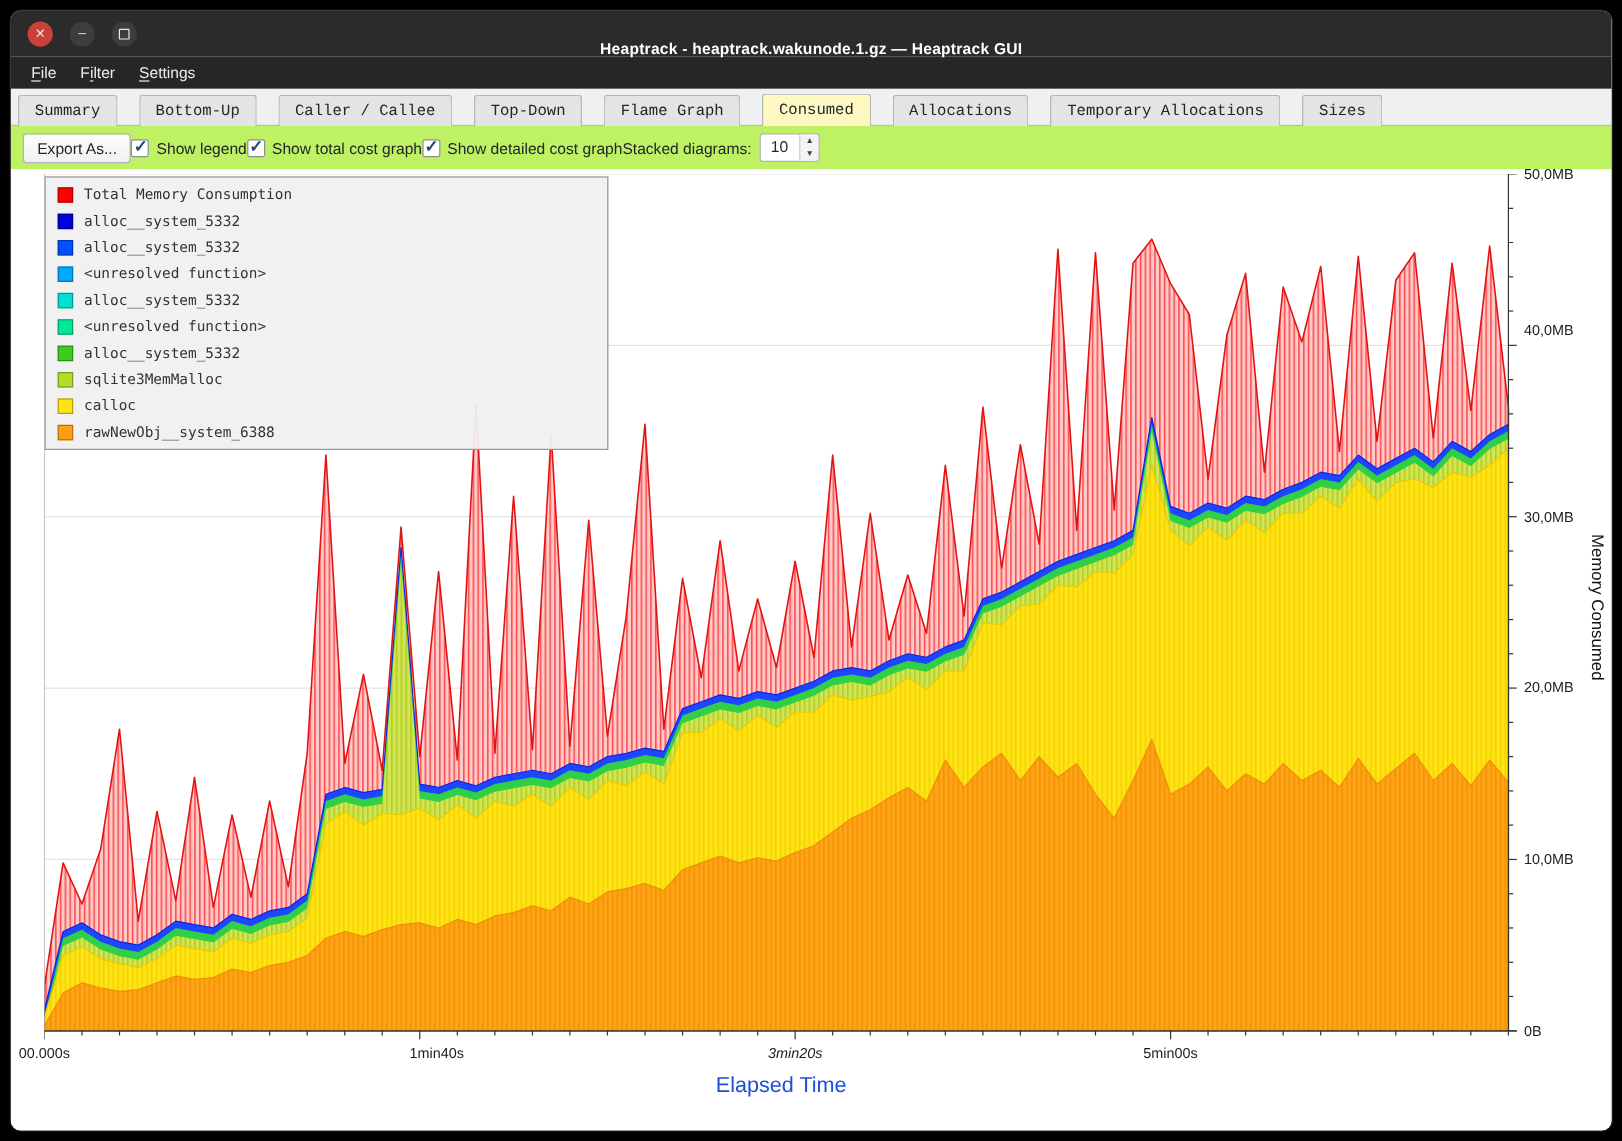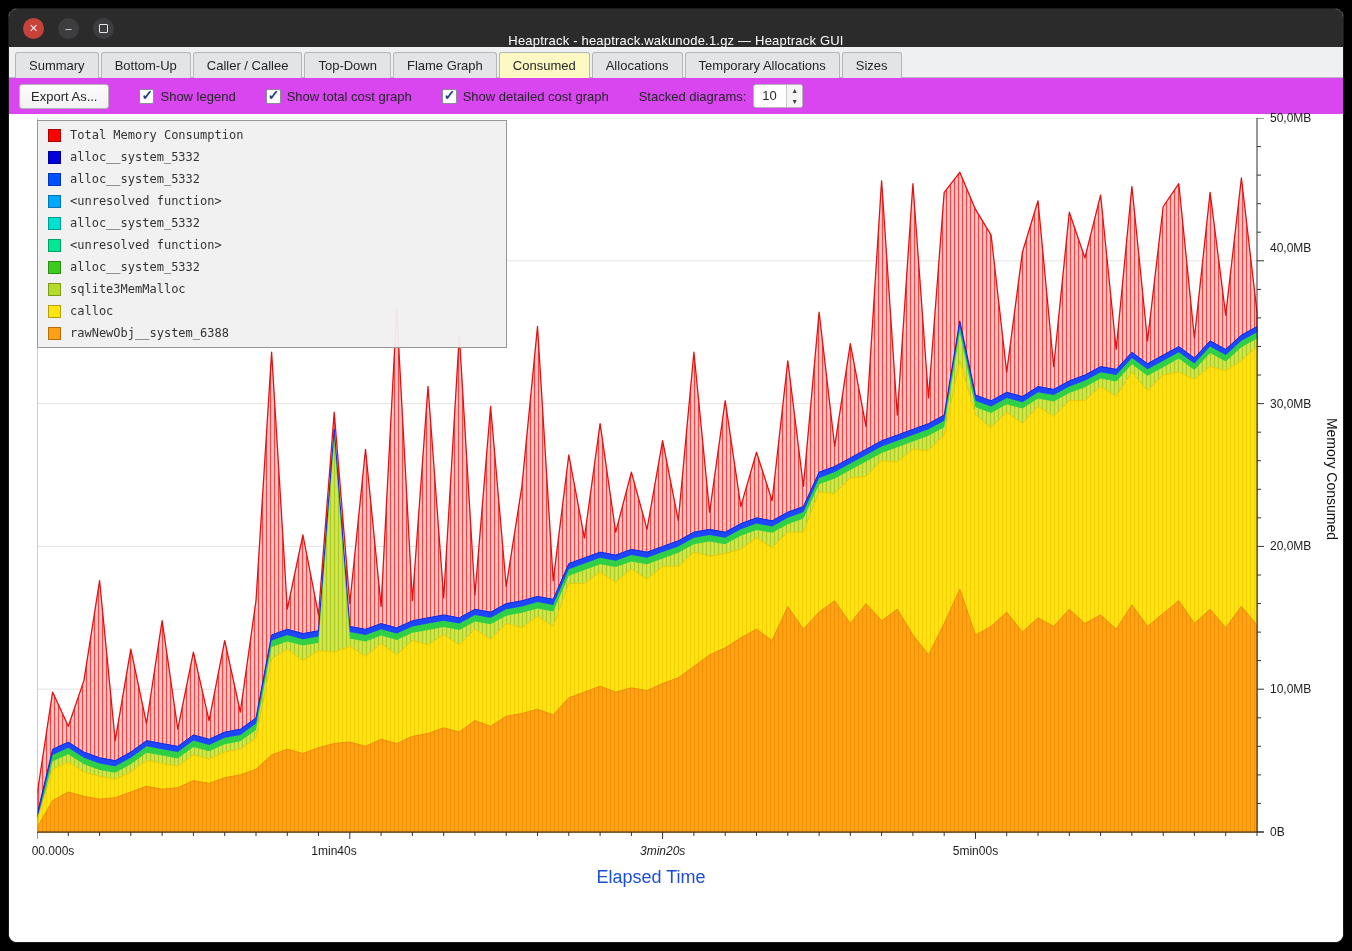--- a/index.html
+++ b/index.html
@@ -6,34 +6,34 @@
     font-family:"Liberation Sans",sans-serif;-webkit-font-smoothing:antialiased;}
   .window{width:1336px;height:935px;margin:8px;background:#eff0f1;border-radius:9px;overflow:hidden;
     display:flex;flex-direction:column;border:1px solid #1a1a1a;box-sizing:border-box;}
   
   .titlebar{height:38px;background:#2b2b2b;color:#fff;display:flex;align-items:center;position:relative;flex-shrink:0;}
   .controls{position:absolute;left:14px;top:0;height:38px;display:flex;align-items:center;gap:14px;}
   .ctrl{width:21px;height:21px;border-radius:50%;display:flex;align-items:center;justify-content:center;
     font-size:11px;color:#e8e8e8;background:#3d3d3f;cursor:default;}
   .ctrl.close{background:#c8423a;}
   .ctrl .sq{width:7px;height:7px;border:1.4px solid #e8e8e8;border-radius:1px;}
-  .title{flex:1;text-align:center;font-weight:normal;font-size:13px;letter-spacing:.2px;margin-top:24px;}
+  .title{flex:1;text-align:center;font-weight:bold;font-size:13px;letter-spacing:.2px;margin-top:24px;}
   
   .menubar{height:27px;background:#262627;color:#ececec;display:flex;align-items:center;padding-left:8px;gap:2px;
     font-size:13px;flex-shrink:0;}
   .menu-item{padding:4px 9px;border-radius:3px;}
   .menu-item u{text-underline-offset:2px;}
   
-  .tabbar{background:#eff0f1;border-bottom:1px solid #b9babc;display:flex;align-items:flex-start;
-    padding:5px 6px 0 6px;gap:2px;height:31px;box-sizing:border-box;flex-shrink:0;}
+  .tabbar{background:#eff0f1;border-bottom:1px solid #b9babc;display:flex;align-items:center;
+    padding:5px 6px 0 6px;gap:18px;height:31px;box-sizing:border-box;flex-shrink:0;font-family:Liberation Mono, monospace;}
   .tab{font-size:13px;padding:5px 13px 6px;background:#e2e4e6;border:1px solid #b4b6b8;border-bottom:none;
     border-radius:3px 3px 0 0;color:#232629;margin-bottom:-1px;white-space:nowrap;cursor:default;}
   .tab.active{background:#fef9c3;border-bottom:1px solid #fcfcfc;}
   
-  .toolbar{display:flex;align-items:center;gap:30px;padding:5px 10px;background:#d946ef;flex-shrink:0;height:36px;box-sizing:border-box;}
+  .toolbar{display:flex;align-items:center;gap:0;padding:5px 10px;background:#bef264;flex-shrink:0;height:36px;box-sizing:border-box;}
   .btn{background:linear-gradient(#fdfdfd,#f1f1f2);border:1px solid #b2b4b6;border-radius:3px;
     padding:4px 11px;font-size:13px;color:#232629;cursor:default;}
   .cb{display:flex;align-items:center;gap:6px;font-size:13px;color:#232629;}
   .cbbox{width:15px;height:15px;background:#fff;border:1px solid #898e92;border-radius:2px;position:relative;box-sizing:border-box;}
   .cbbox.checked::after{content:"✓";position:absolute;left:1px;top:-3px;font-size:14px;font-weight:bold;color:#27437c;}
   .stacked{display:flex;align-items:center;gap:7px;font-size:13px;color:#232629;}
   .spin{display:flex;border:1px solid #b2b4b6;background:#fff;border-radius:3px;overflow:hidden;}
   .spin .val{padding:3px 8px;font-size:13px;min-width:16px;color:#232629;}
   .spin .btns{display:flex;flex-direction:column;border-left:1px solid #ccc;background:#f4f4f5;}
   .spin .btns .sb{font-size:7px;line-height:9px;padding:1px 4px;color:#444;cursor:default;}
@@ -71,20 +71,25 @@
       <div class="ctrl">
           <span>–</span>
         </div>
       <div class="ctrl">
           <span class="sq"></span>
         </div>
     </div>
     <div class="title">Heaptrack - heaptrack.wakunode.1.gz — Heaptrack GUI</div>
   </div>
 
+  <div class="menubar">
+    <div class="menu-item"><u>F</u>ile</div>
+    <div class="menu-item">F<u>i</u>lter</div>
+    <div class="menu-item"><u>S</u>ettings</div>
+  </div>
 
   <div class="tabbar">
     <div class="tab">Summary</div>
     <div class="tab">Bottom-Up</div>
     <div class="tab">Caller / Callee</div>
     <div class="tab">Top-Down</div>
     <div class="tab">Flame Graph</div>
     <div class="tab active">Consumed</div>
     <div class="tab">Allocations</div>
     <div class="tab">Temporary Allocations</div>
@@ -271,21 +276,21 @@
           <span style="top: 428.4px;">20,0MB</span>
           <span style="top: 285.6px;">30,0MB</span>
           <span style="top: 130px;">40,0MB</span>
           <span style="top: 0px;">50,0MB</span>
         </div>
       <div class="ylabel-col">
         <div class="ylabel">Memory Consumed</div>
       </div>
     </div>
     <div class="xaxis" id="xaxis">
-        <span style="left: 16px;">00.000s</span>
-        <span style="left: 297px;">1min40s</span>
+        <span style="left: 0px;">00.000s</span>
+        <span style="left: 327px;">1min40s</span>
         <span style="left: 625.641px; font-style: italic;">3min20s</span>
         <span style="left: 938.462px;">5min00s</span>
       </div>
     <div class="xtitle">Elapsed Time</div>
   </div>
 
 </div>
 
 </body></html>

